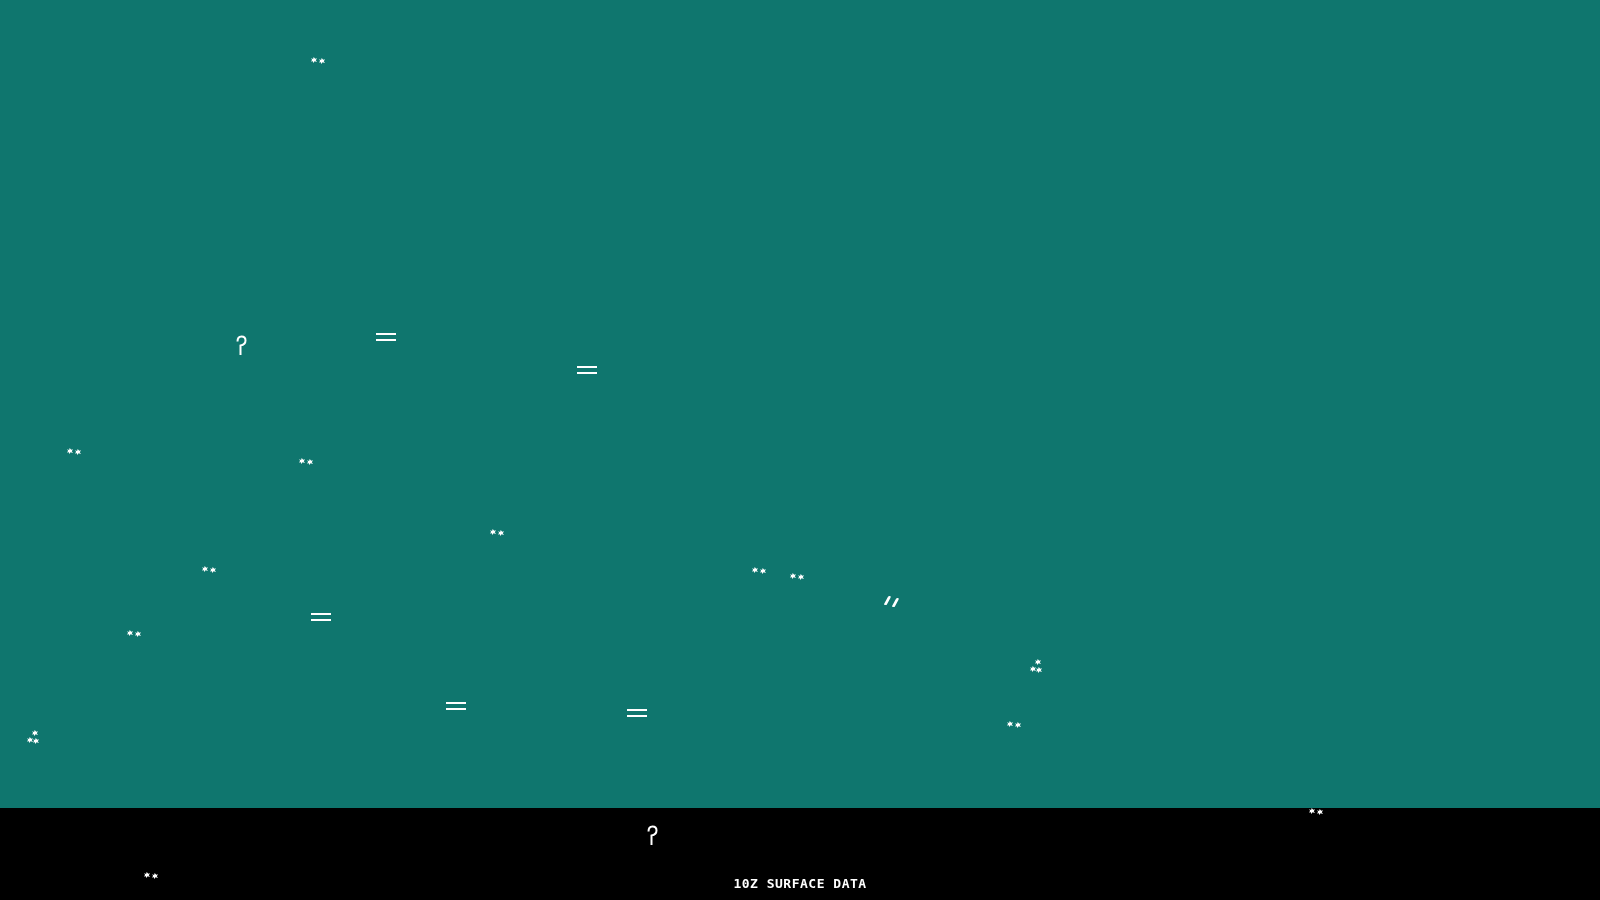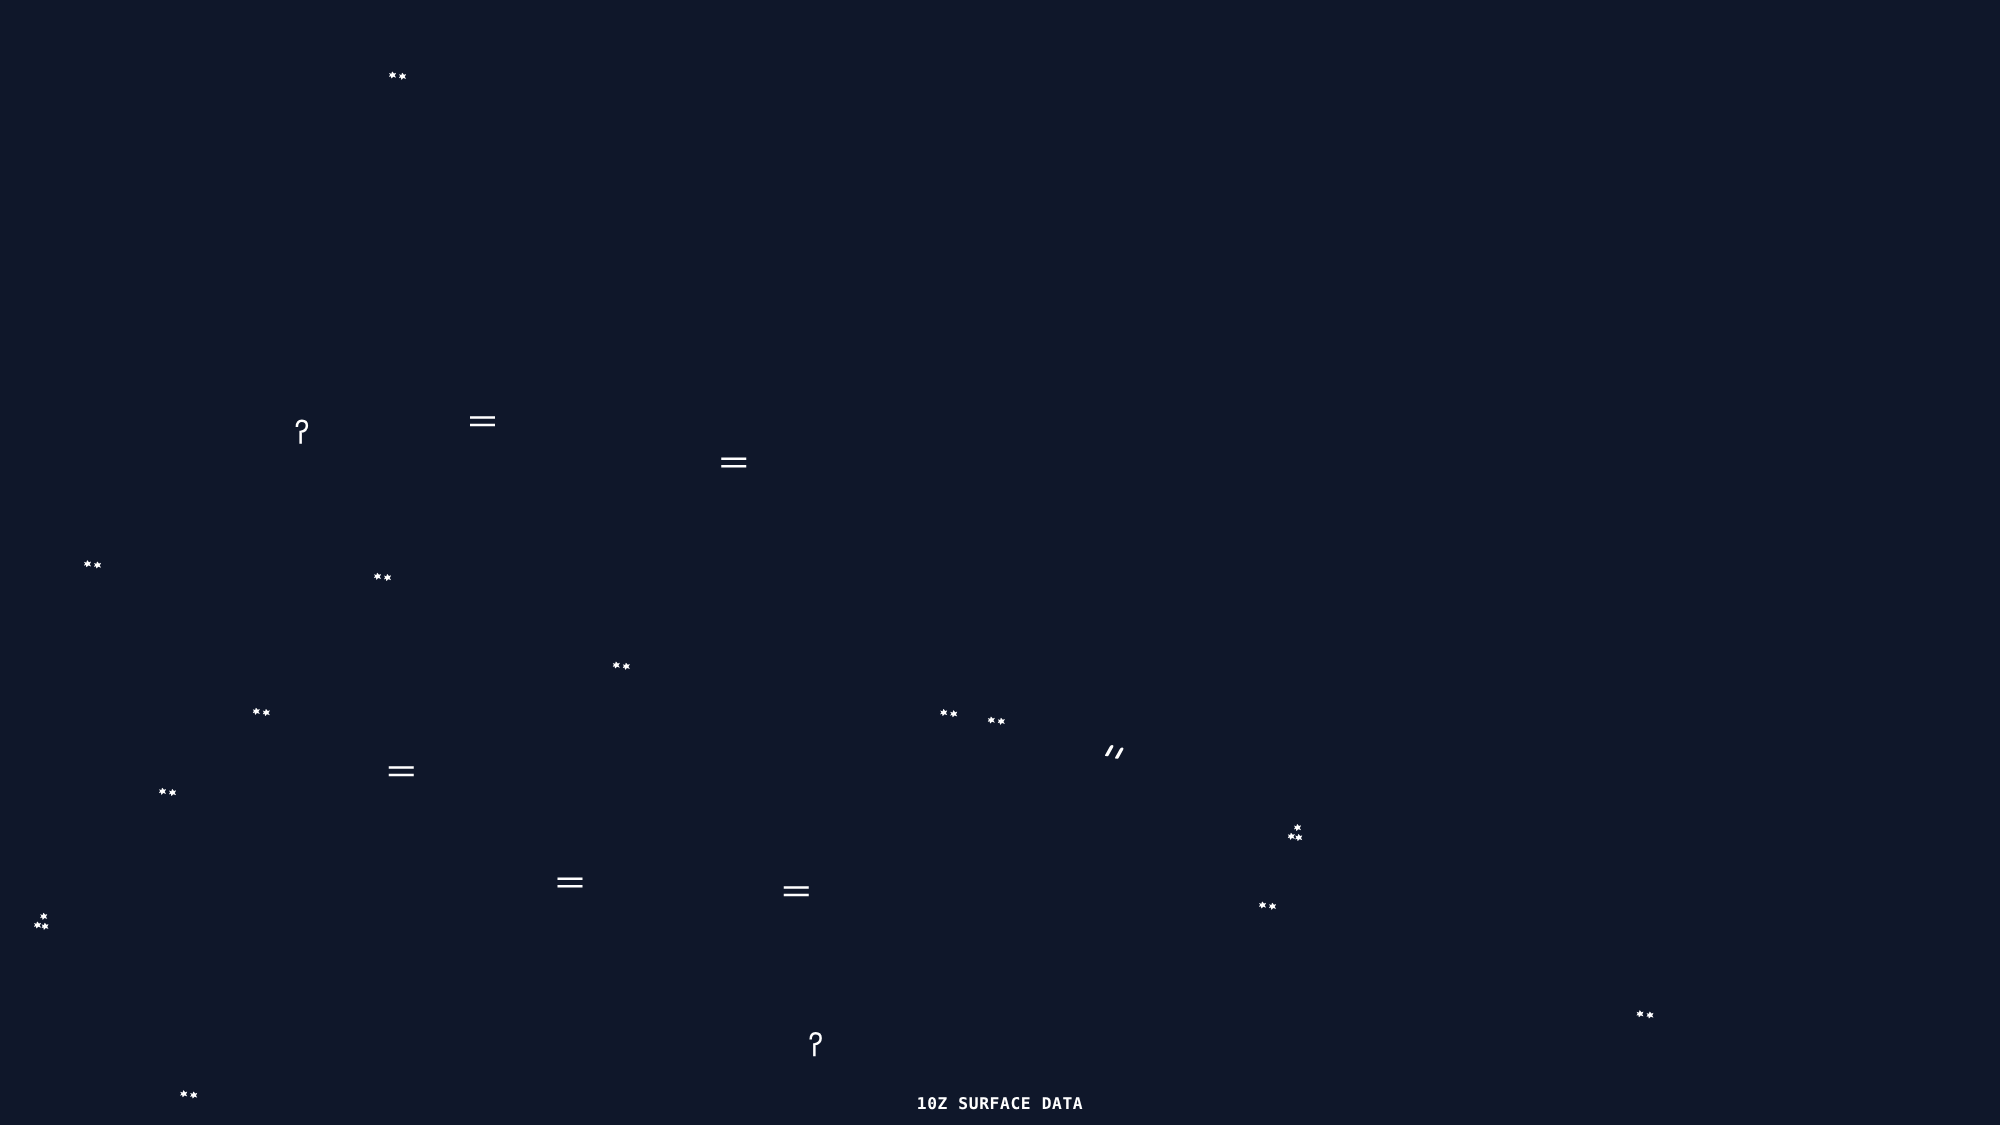--- a/index.html
+++ b/index.html
@@ -4,22 +4,22 @@
 <style>
   html, body {
     margin: 0; padding: 0;
     width: 1600px; height: 900px;
     background: #000;
     overflow: hidden;
     font-family: "DejaVu Sans Mono", monospace;
   }
   .screen {
     position: relative;
-    width: 1600px; height: 900px;
-    background: #0f172a;
+    width: 1600px; height: 808px;
+    background: #0f766e;
   }
   .sym {
     position: absolute;
     transform: translate(-50%, -50%);
   }
   
   .blob {
     position: absolute;
     width: 6px; height: 6px;
     background: #fff;

